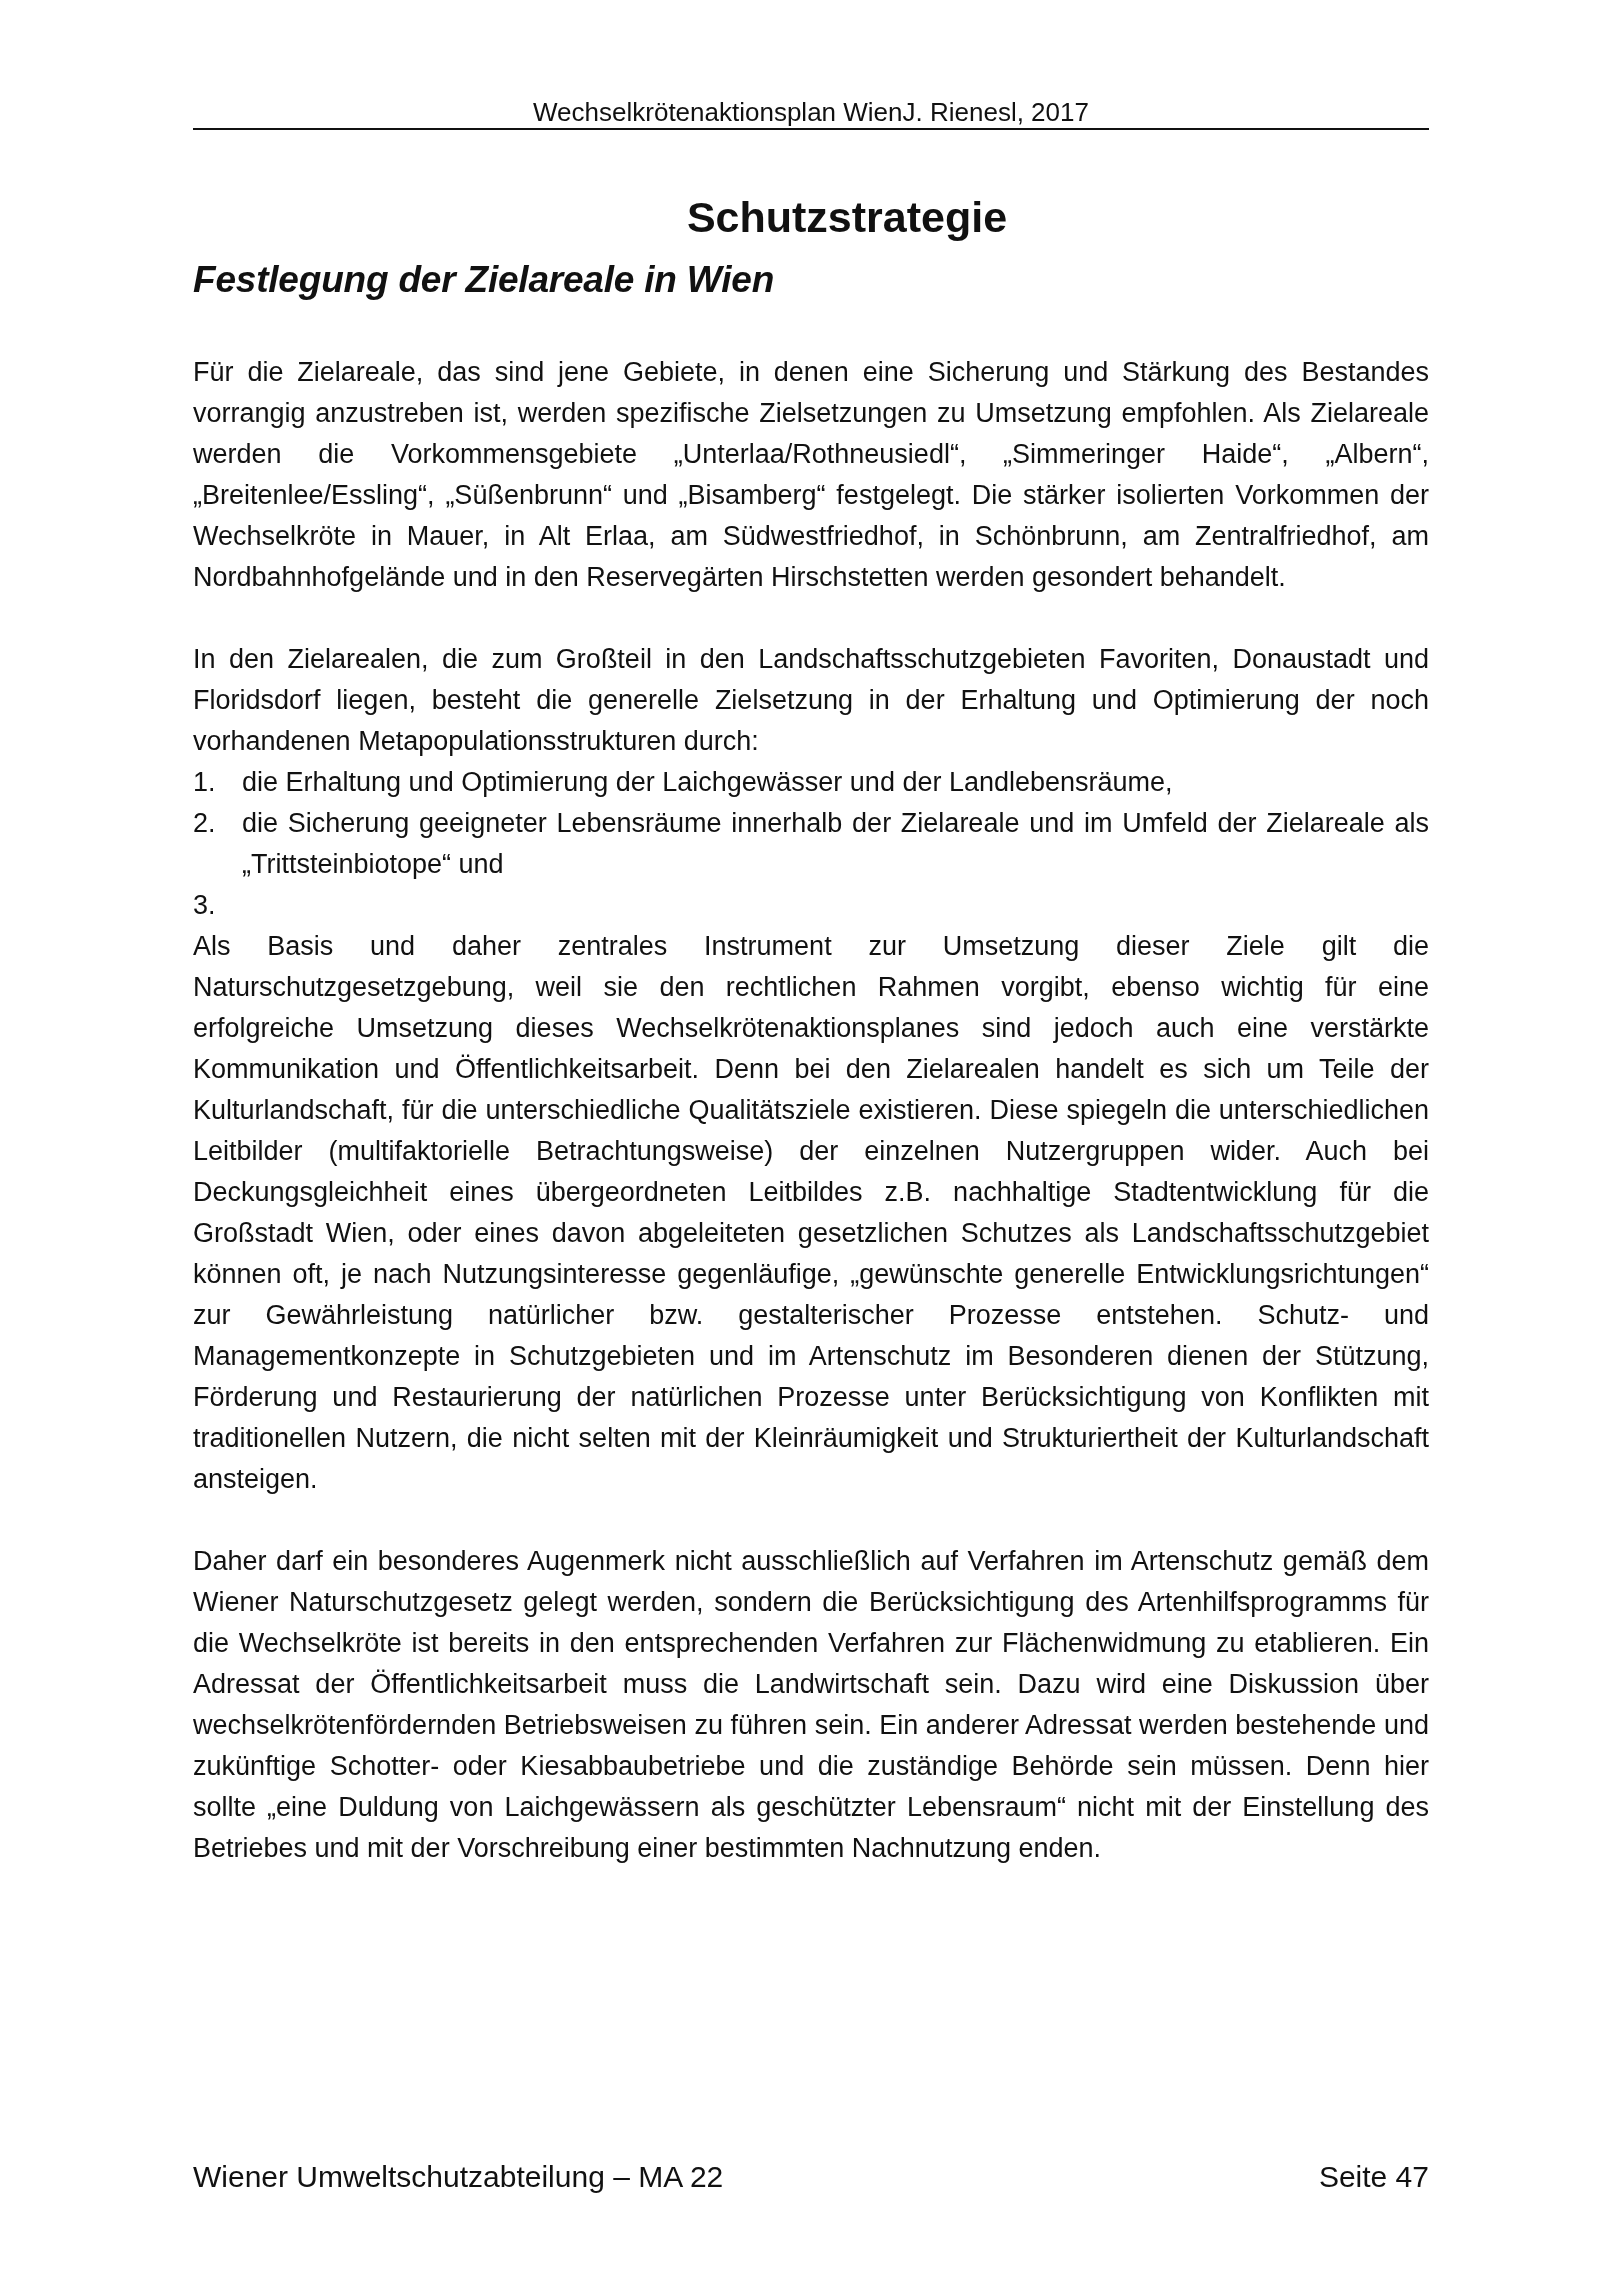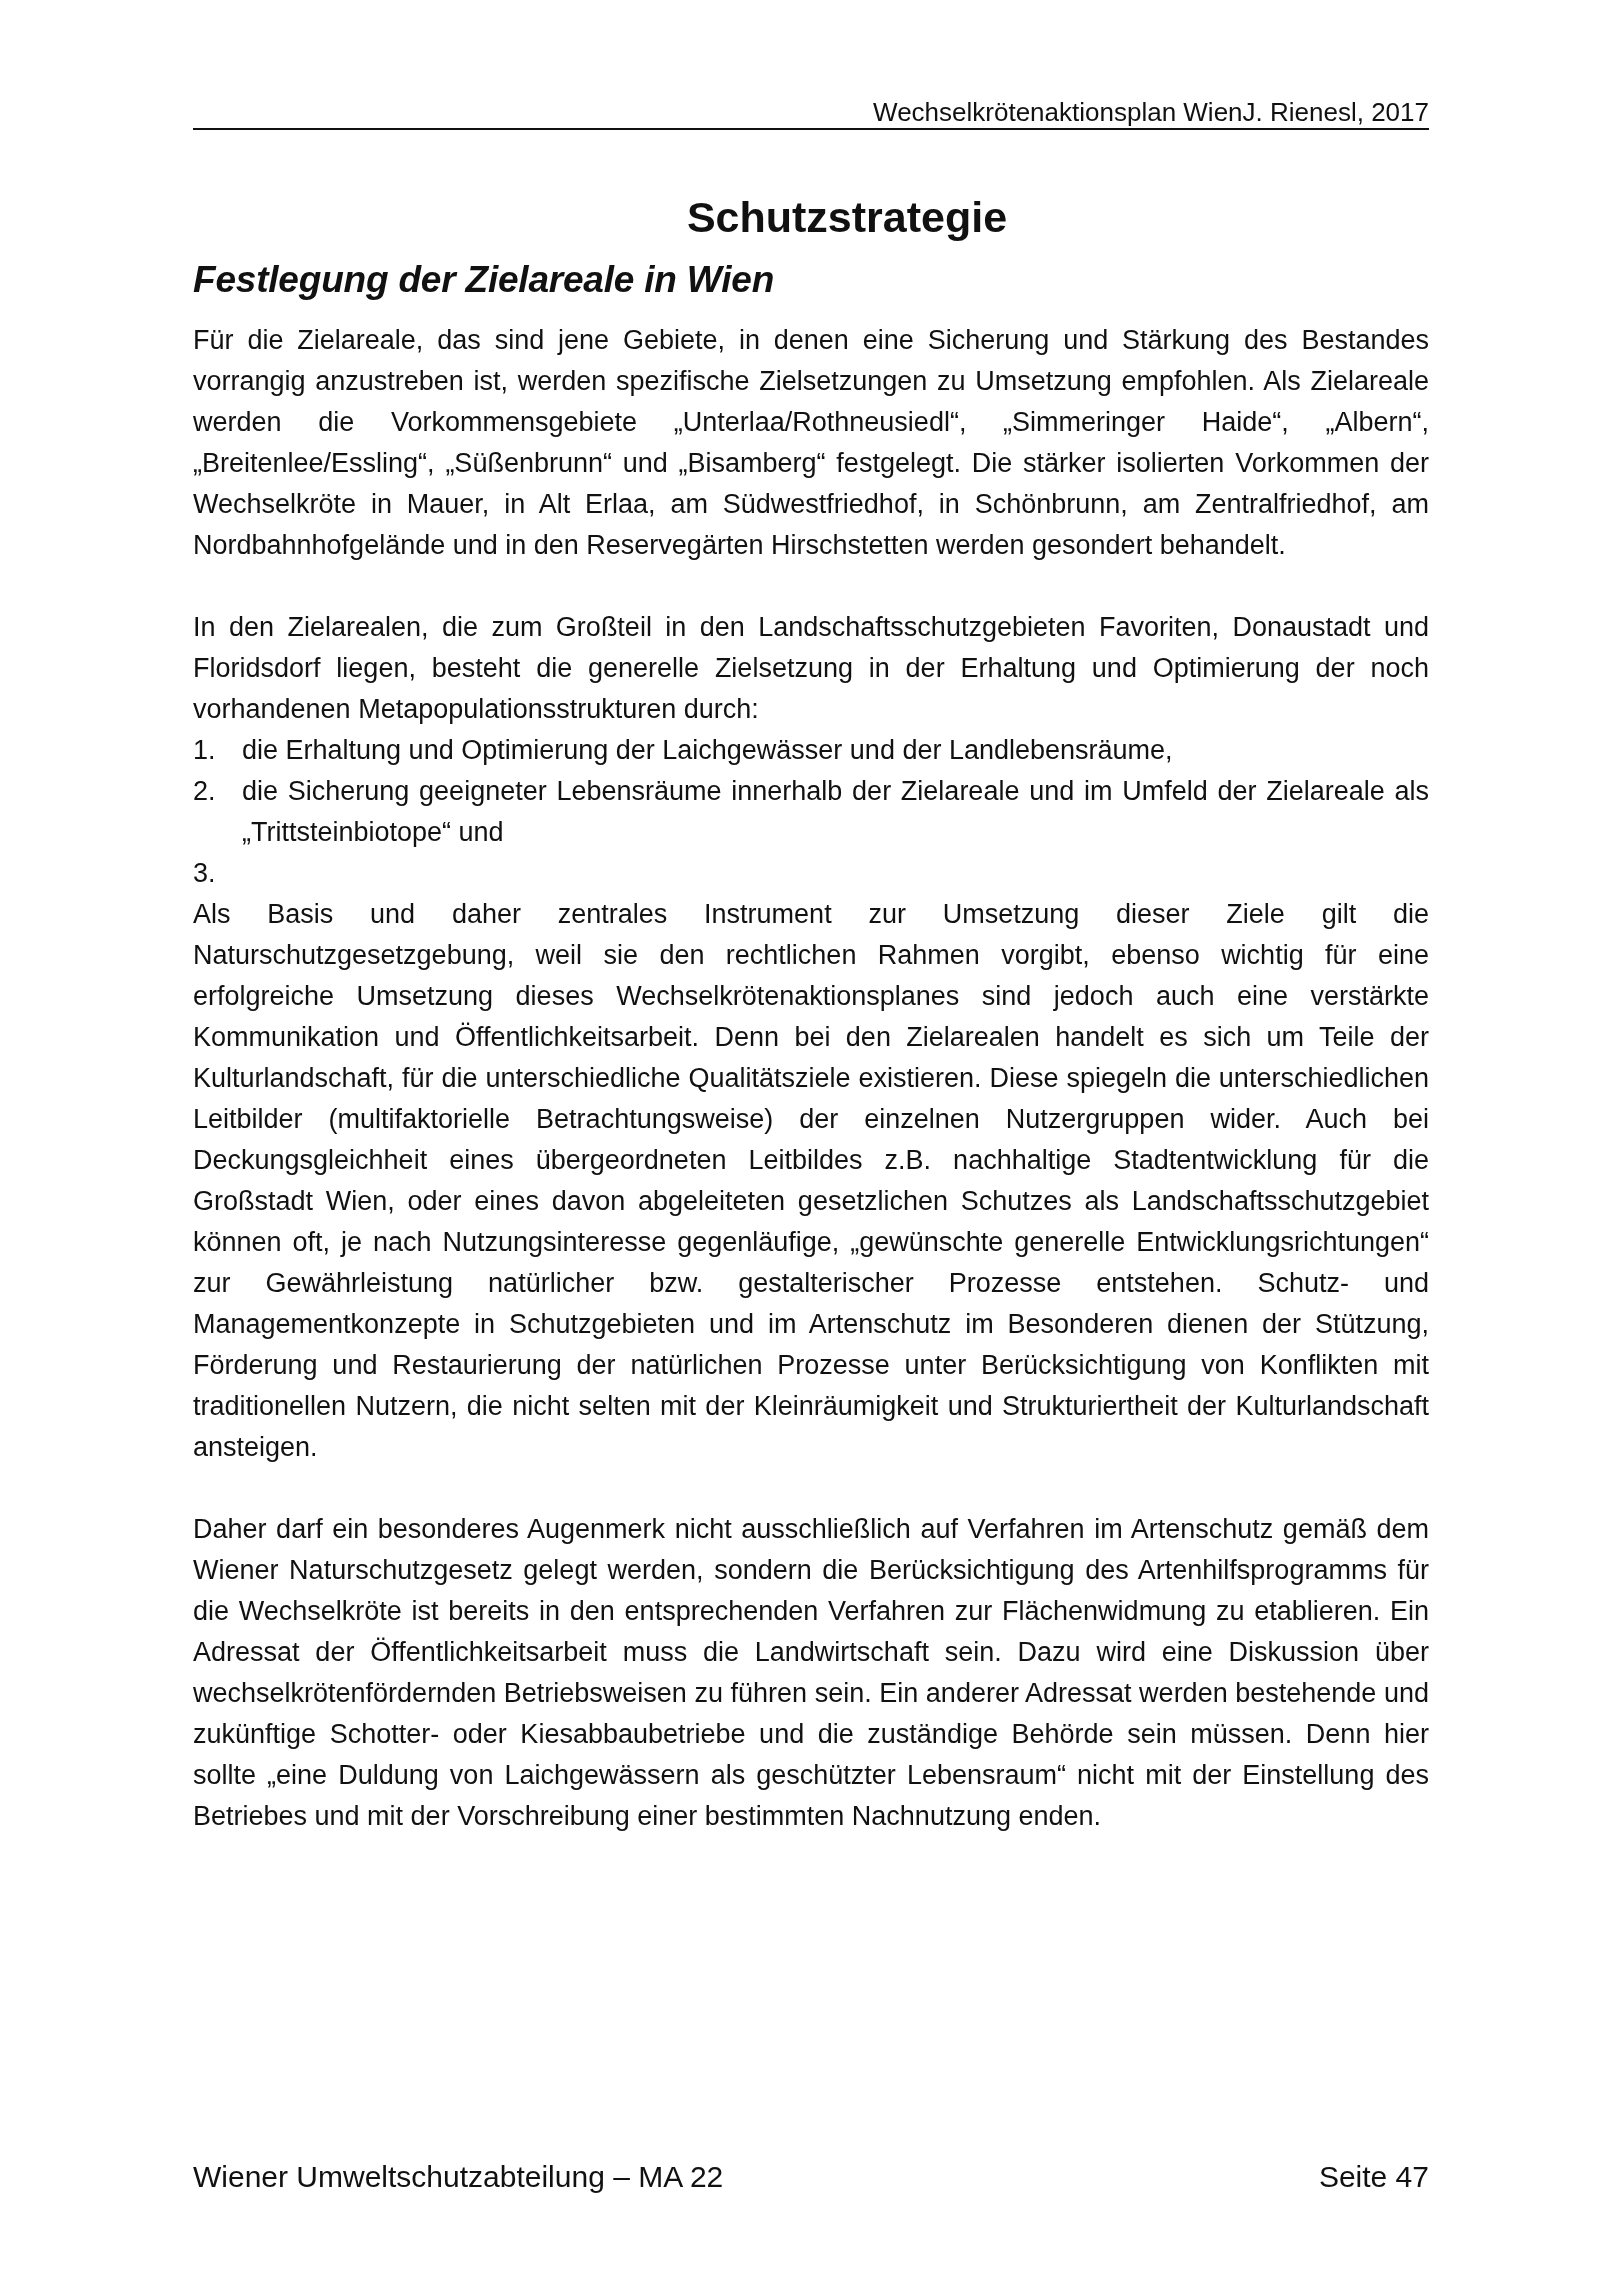--- a/index.html
+++ b/index.html
@@ -16,21 +16,21 @@
       color: #111111;
     }
     .page-header {
       position: absolute;
       left: 193px;
       top: 94px;
       width: 1236px;
       height: 34px;
       border-bottom: 2.4px solid #111111;
       display: flex;
-      justify-content: flex-end;
+      justify-content: center;
       align-items: flex-end;
       font-size: 26px;
       line-height: 31px;
     }
     .page-header span { display: block; }
     .title {
       position: absolute;
       left: 0;
       width: 1622px;
       top: 191px;
@@ -46,21 +46,21 @@
       top: 259px;
       font-size: 37px;
       font-weight: bold;
       font-style: italic;
       line-height: 42px;
       letter-spacing: -0.2px;
     }
     .body-text {
       position: absolute;
       left: 193px;
-      top: 320px;
+      top: 352px;
       width: 1236px;
       font-size: 27px;
       line-height: 41px;
     }
     .body-text p {
       margin: 0 0 41px 0;
       text-align: justify;
       text-align-last: left;
     }
     .body-text p.lead {

